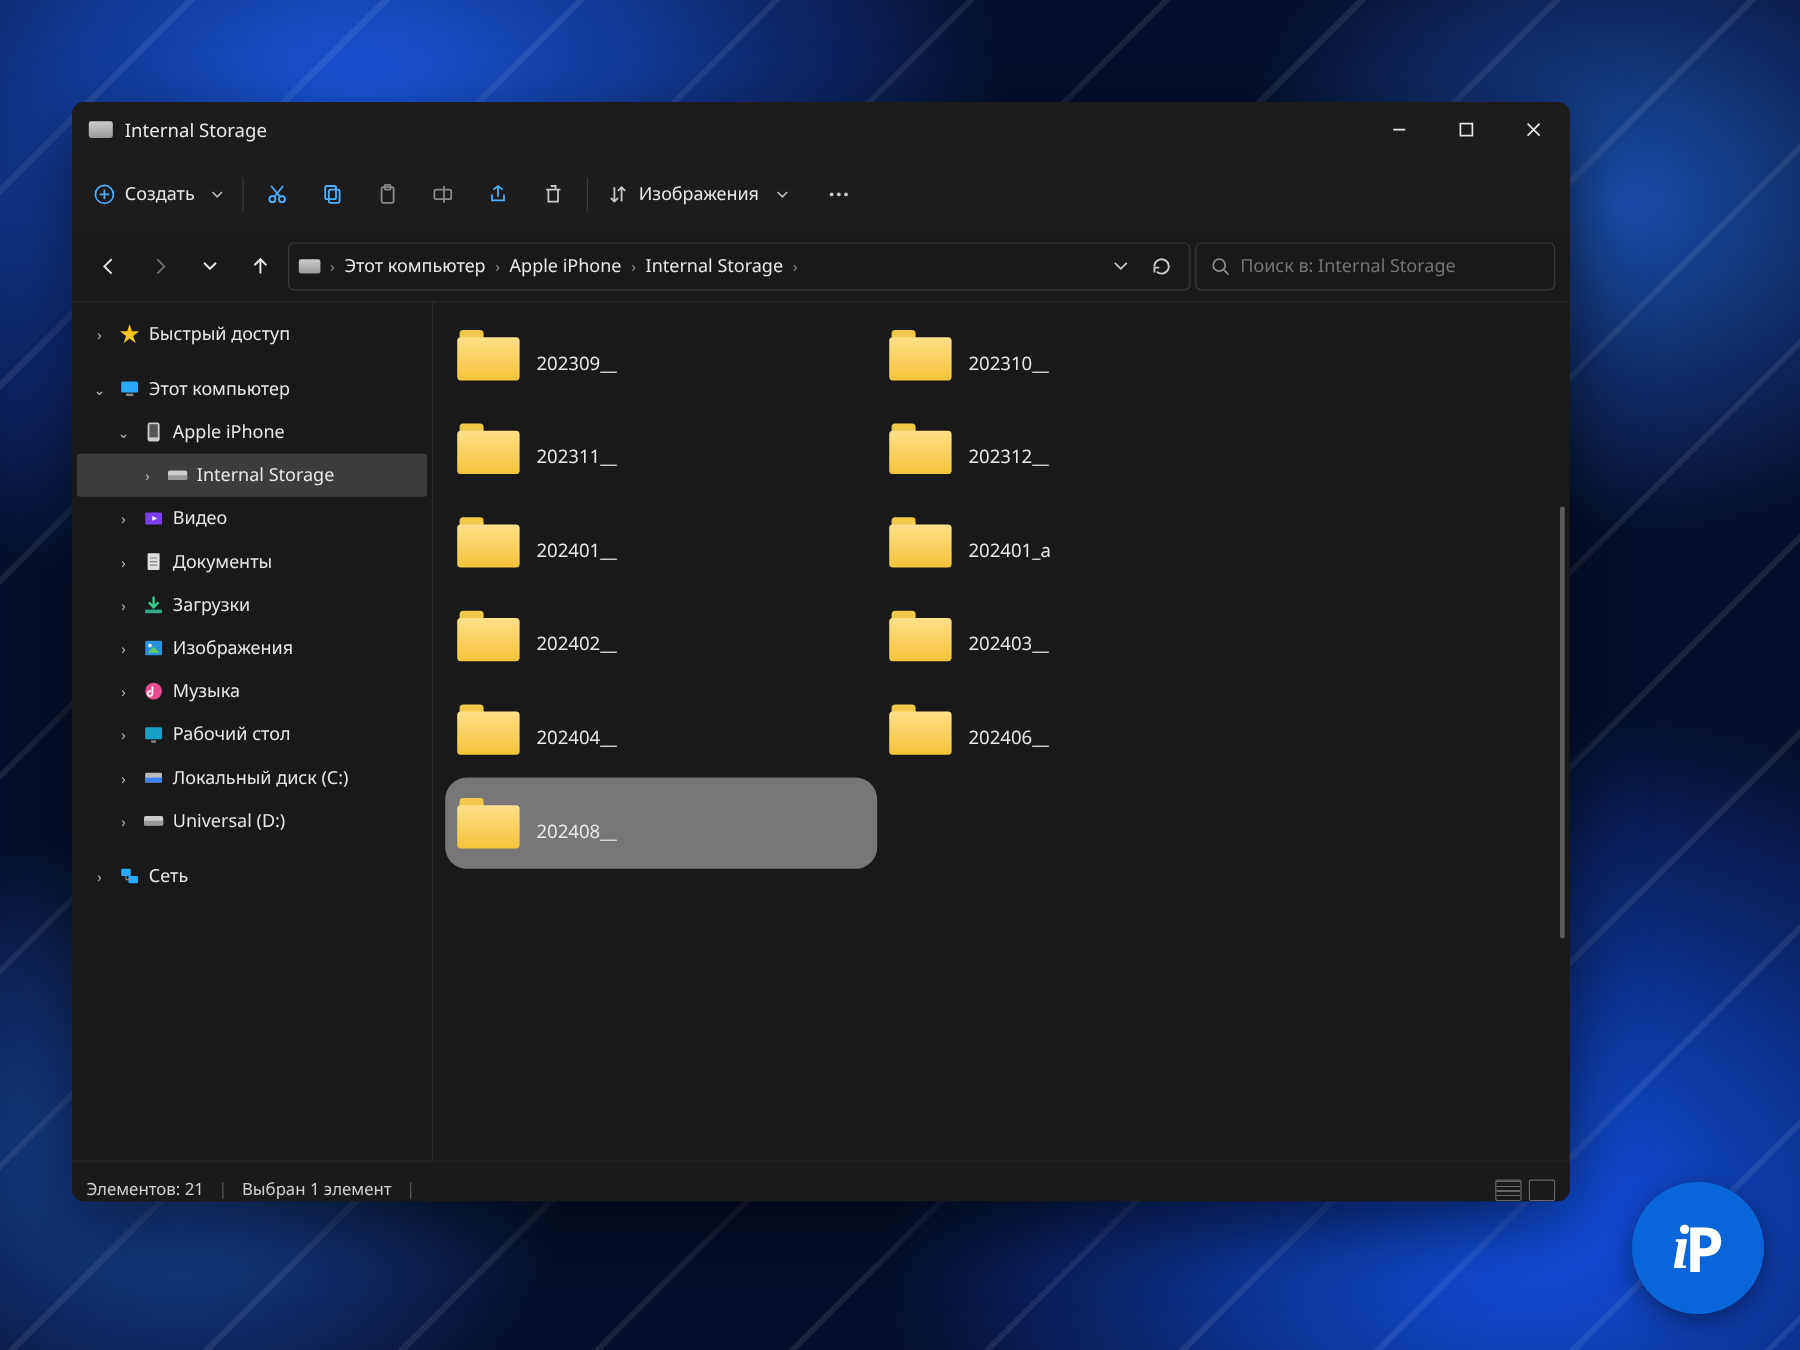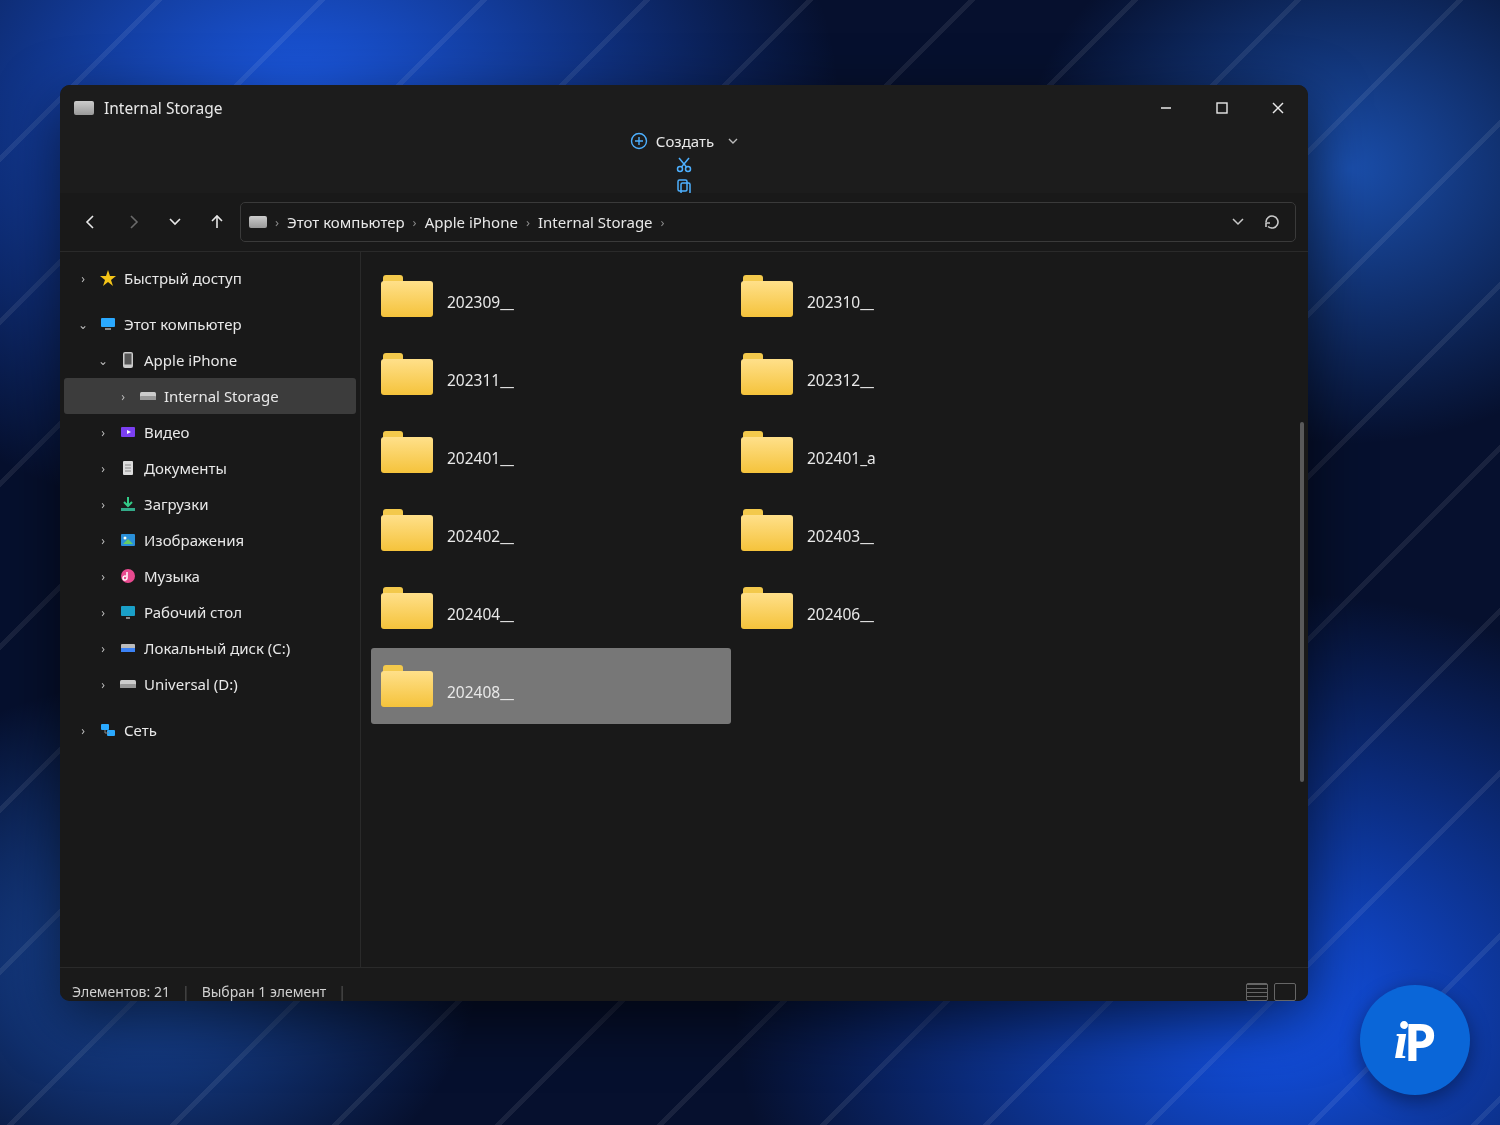--- a/index.html
+++ b/index.html
@@ -44,21 +44,20 @@
 .titlebar .icon { width: 20px; height: 14px; background: linear-gradient(#ccc,#999); border-radius: 2px; margin-right: 10px; }
 .titlebar .title { font-size: 15.5px; flex: 1; }
 .win-controls { display: flex; }
 .win-controls > div { width: 56px; height: 46px; display:flex; align-items:center; justify-content:center; }
 .win-controls svg { stroke:#e8e8e8; fill:none; }
 
 .toolbar {
   height: 62px; display:flex; align-items:center; gap: 2px;
   padding: 0 8px;
   background:#1c1c1c;
-  flex-direction:column;
 }
 .tool-btn {
   display:flex; align-items:center; justify-content:center;
   height: 44px; min-width: 44px; padding: 0 10px;
   border-radius: 5px; color:#bfc6cc;
 }
 .tool-btn.text { gap: 8px; color:#e8e8e8; font-size: 15px; }
 .tool-btn svg { display:block; }
 .sep { width:1px; height:28px; background:#3a3a3a; margin: 0 4px; }
 .chev-down { margin-left:6px; }
@@ -113,21 +112,21 @@
 }
 .folder-grid {
   position:absolute; inset:0; padding: 6px 10px 0 10px;
   display:grid; grid-template-columns: 360px 360px; grid-auto-rows: 76px;
   align-content:start; column-gap: 0; row-gap: 2px;
 }
 .folder {
   display:flex; align-items:center; gap: 14px;
   padding: 6px 10px; border-radius:3px;
 }
-.folder.selected { background:#777777; }
+.folder.selected { background:#777777;border-radius:18px; }
 .folder .fic { width:52px; height:42px; position:relative; }
 .folder .fic::before {
   content:""; position:absolute; left:2px; top:0; width:20px; height:10px;
   background:#f3c94c; border-radius:3px 3px 0 0;
 }
 .folder .fic::after {
   content:""; position:absolute; left:0; top:6px; right:0; bottom:0;
   background:linear-gradient(#ffe08a,#f5c33b);
   border-radius:3px;
 }
@@ -292,20 +291,27 @@
       <div class="addr-tools">
         <svg width="14" height="14" stroke="#c8c8c8" fill="none" stroke-width="1.5">
             <polyline points="2,4 7,9 12,4"></polyline>
           </svg>
         <svg width="18" height="18" stroke="#c8c8c8" fill="none" stroke-width="1.6">
             <path d="M3 9 a6 6 0 1 1 2 4.5"></path>
             <path d="M3 14 v-4 h4"></path>
           </svg>
       </div>
     </div>
+    <div class="searchbox">
+      <svg width="16" height="16" stroke="#8a8a8a" fill="none" stroke-width="1.5">
+          <circle cx="7" cy="7" r="5"></circle>
+          <line x1="11" y1="11" x2="15" y2="15"></line>
+        </svg>
+      <input placeholder="Поиск в: Internal Storage" style="">
+    </div>
   </div>
 
   <div class="body">
     <div class="sidebar" id="sidebar">
         <div class="tree-item indent-0">
           <span class="exp">›</span>
           <span class="ic">
             <svg width="18" height="18" fill="#f5c518">
               <polygon points="9,1 11,7 17,7 12,11 14,17 9,13 4,17 6,11 1,7 7,7"></polygon>
             </svg>

